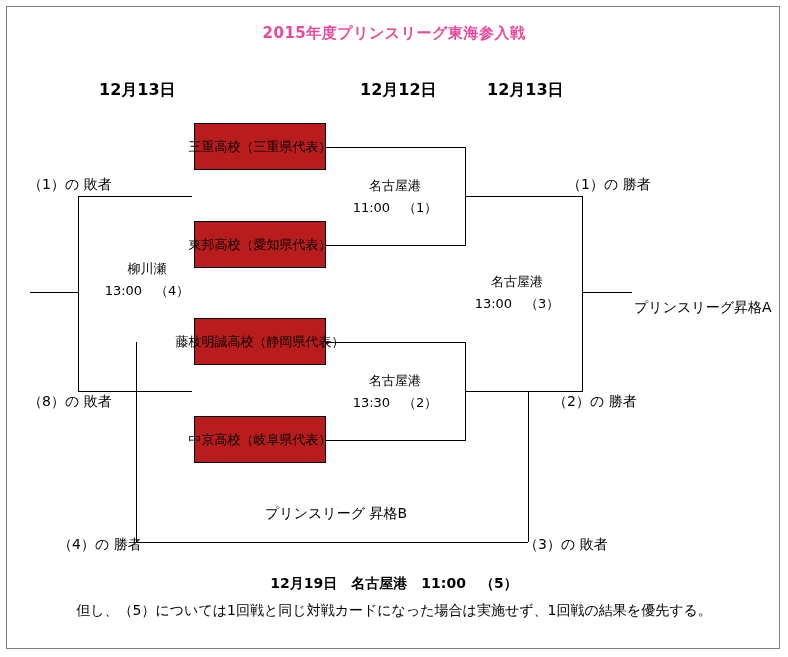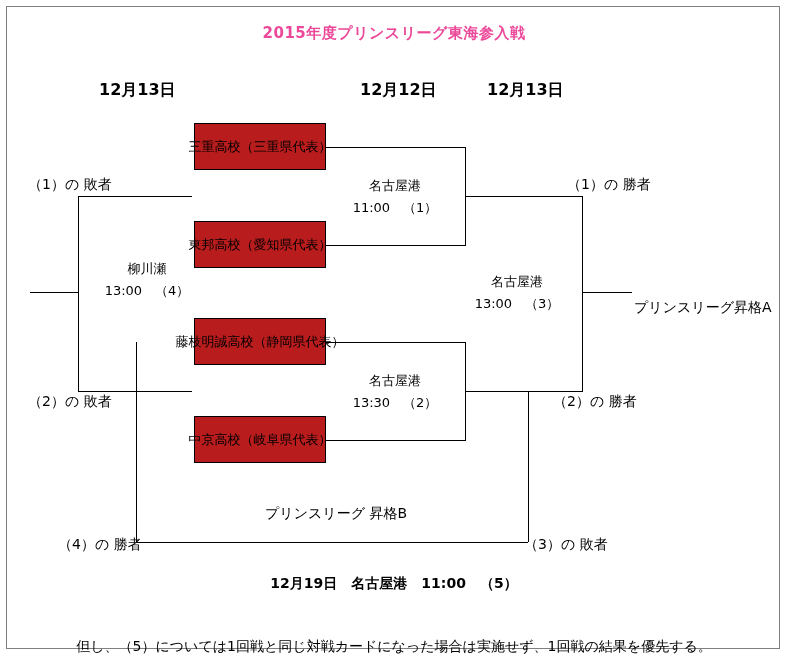--- a/index.html
+++ b/index.html
@@ -148,25 +148,25 @@
   <div class="match-label" style="left:452px; top:271px; width:130px;">
     <div>名古屋港</div>
     <div>13:00　（3）</div>
   </div>
   <div class="match-label" style="left:82px; top:258px; width:130px;">
     <div>柳川瀬</div>
     <div>13:00　（4）</div>
   </div>
 
   <div class="note" style="left:28px; top:176px;">（1）の 敗者</div>
-  <div class="note" style="left:28px; top:393px;">（2）の 敗者</div>
+  <div class="note" style="left:28px; top:393px;">（8）の 敗者</div>
   <div class="note" style="left:553px; top:176px;margin-left:14px;">（1）の 勝者</div>
   <div class="note" style="left:553px; top:393px;">（2）の 勝者</div>
   <div class="note" style="left:58px; top:536px;">（4）の 勝者</div>
   <div class="note" style="left:524px; top:536px;">（3）の 敗者</div>
 
   <div class="note" style="left:634px; top:283px;margin-top:16px;">プリンスリーグ昇格A</div>
   <div class="note" style="left:265px; top:505px;">プリンスリーグ 昇格B</div>
 
   <div class="note bold" style="left:0; top:575px; width:788px; text-align:center;">12月19日　名古屋港　11:00　（5）</div>
-  <div class="note" style="left:0; top:602px; width:788px; text-align:center;margin-top:36px;">但し、（5）については1回戦と同じ対戦カードになった場合は実施せず、1回戦の結果を優先する。</div>
+  <div class="note" style="left:0; top:602px; width:788px; text-align:center;">但し、（5）については1回戦と同じ対戦カードになった場合は実施せず、1回戦の結果を優先する。</div>
 
 </div>
 
 </body></html>

